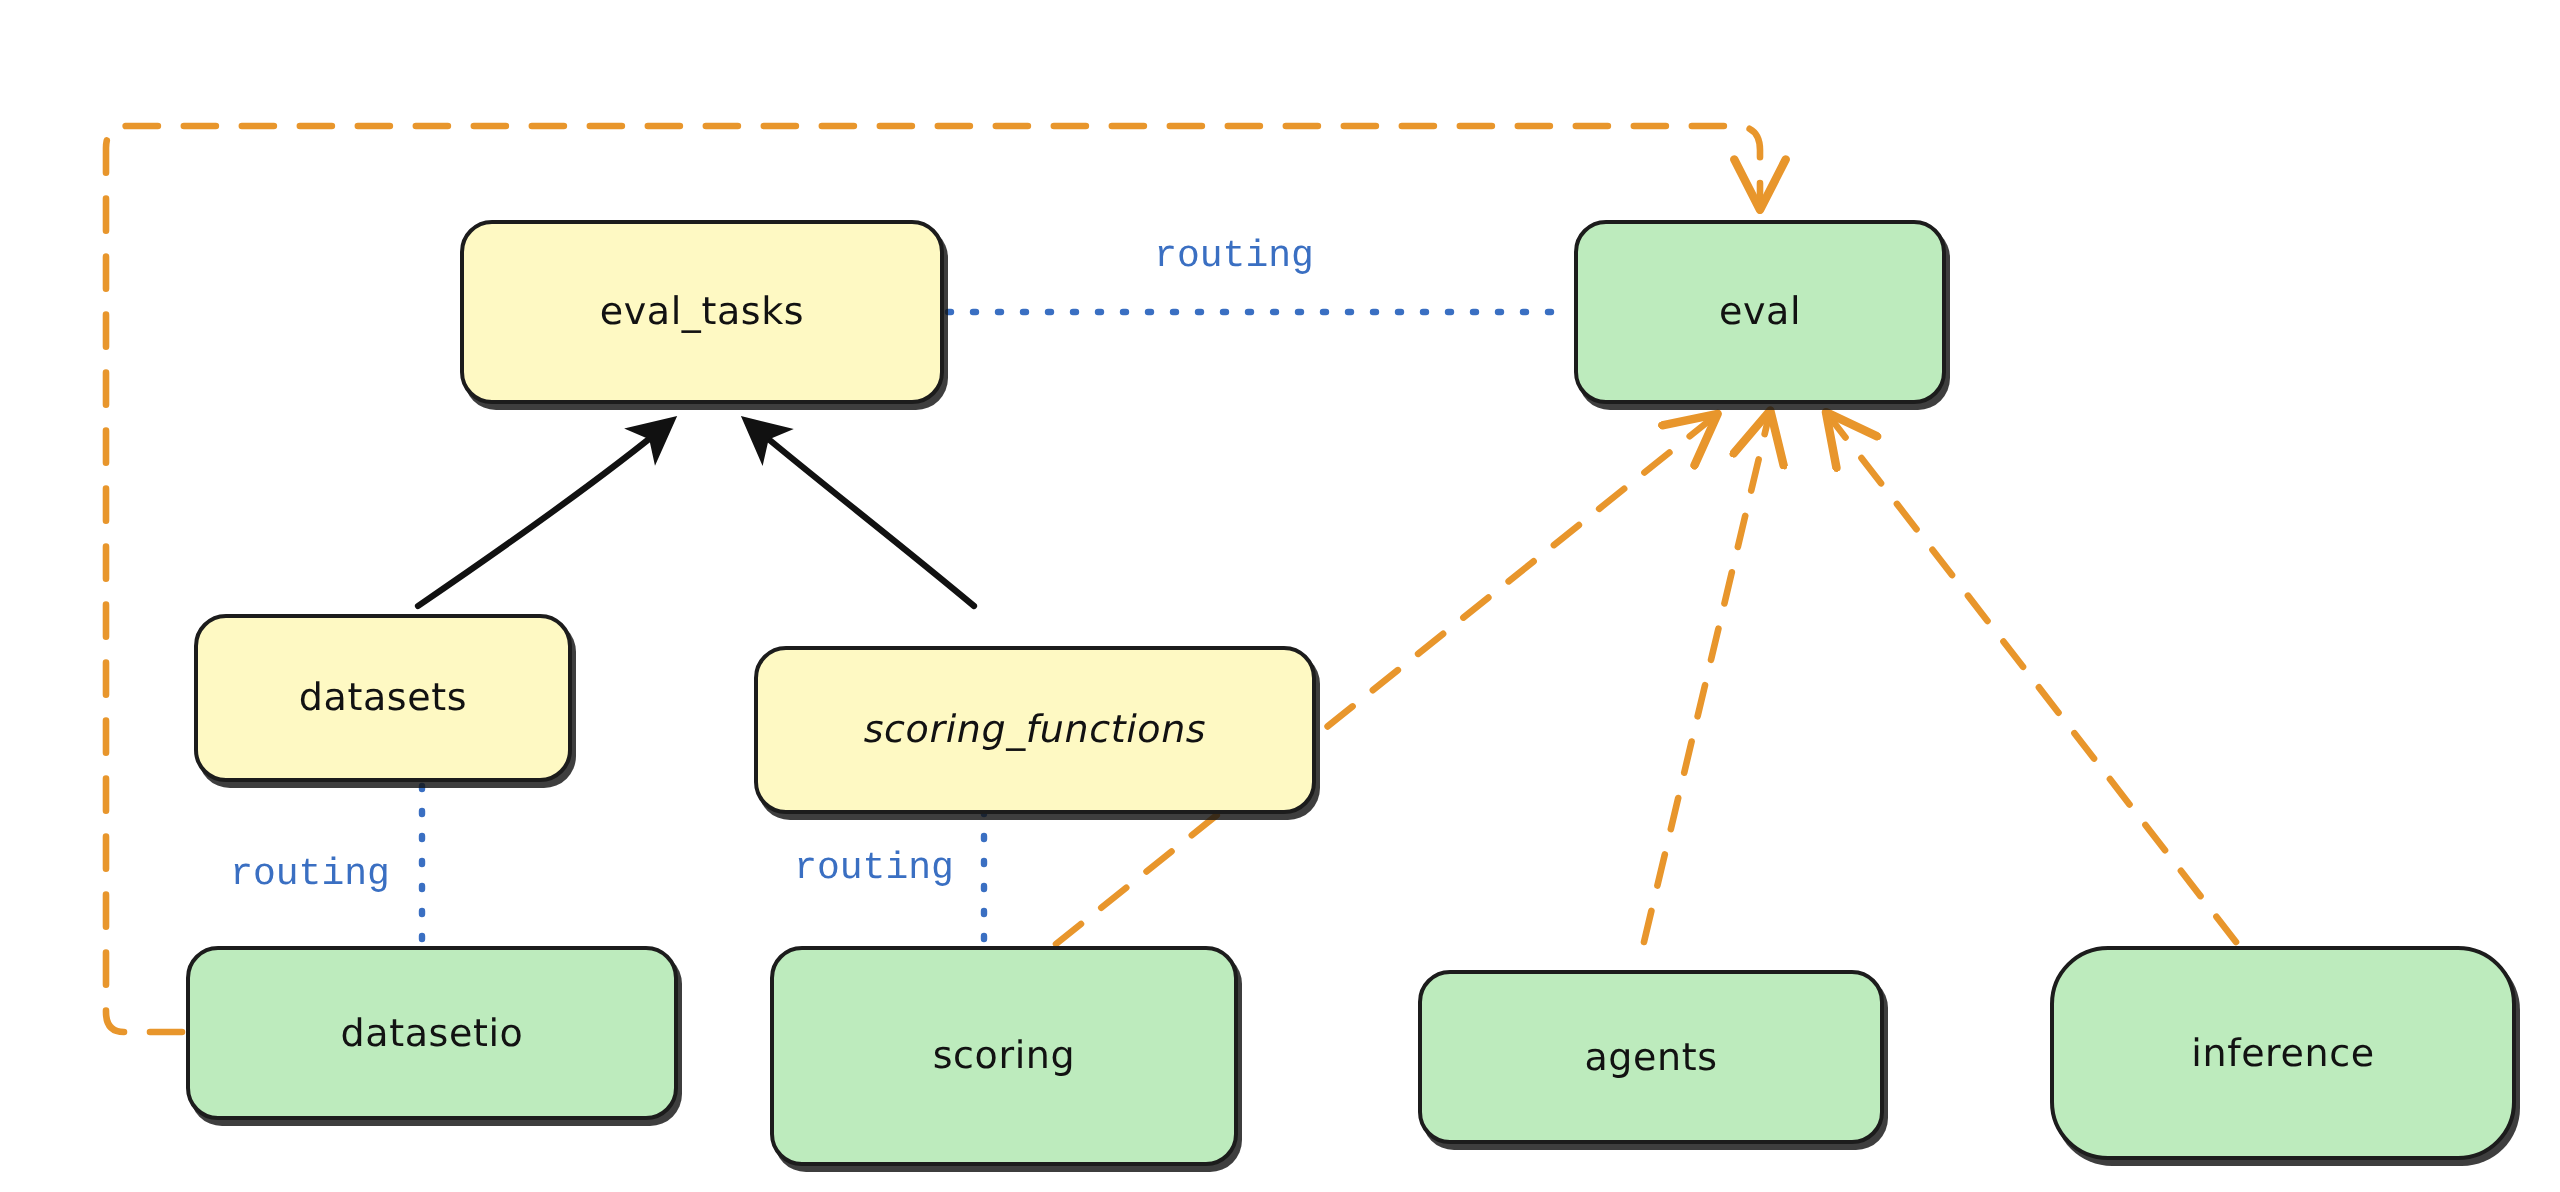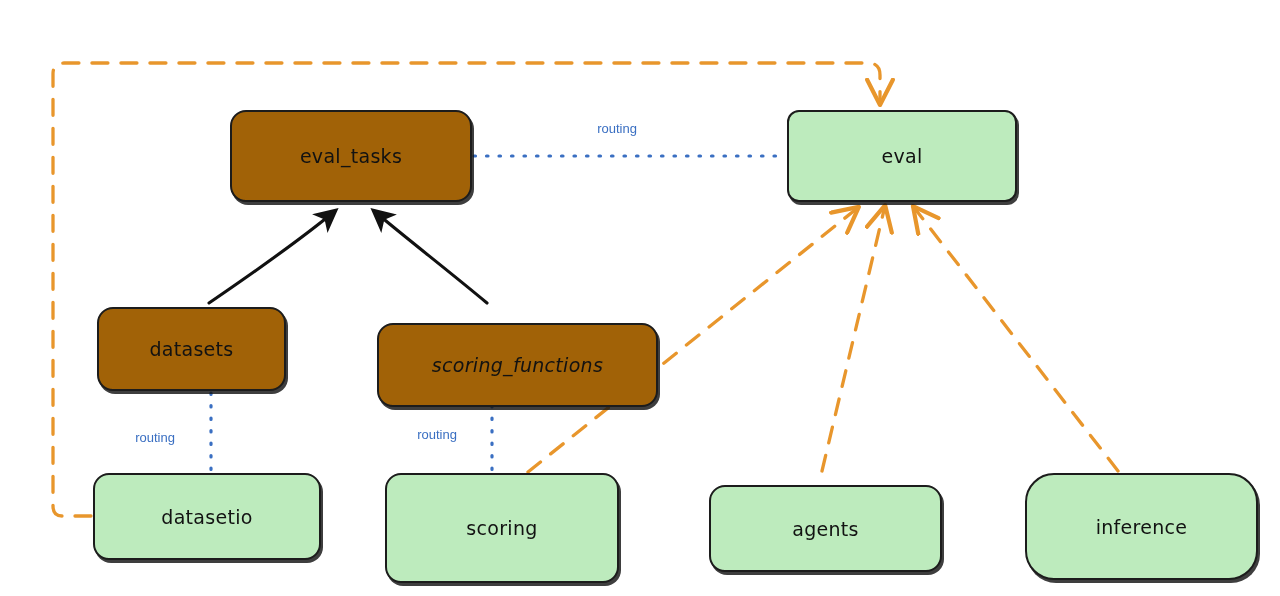--- a/index.html
+++ b/index.html
@@ -26,33 +26,33 @@
   .node {
     position: absolute;
     box-sizing: border-box;
     border: 2.6px solid #1c1c1c;
     border-radius: 16px;
     display: flex;
     align-items: center;
     justify-content: center;
     box-shadow: 2px 3px 0 rgba(20,20,20,0.82);
   }
-  .node.blue { background: #a16207; }
+  .node.blue { background: #fef9c3; }
   .node.green { background: #bdebbd; }
   .node-label {
     font-family: "DejaVu Sans", sans-serif;
     font-size: 19px;
     color: #121212;
     letter-spacing: 0.3px;
     white-space: nowrap;
   }
   .edge-label {
     position: absolute;
-    font-family: Liberation Sans, sans-serif;
-    font-size: 13px;
+    font-family: Liberation Mono, monospace;
+    font-size: 19px;
     color: #3a6fc2;
     white-space: nowrap;
     transform: translate(-50%, -50%);
   }
 </style>
 </head>
 <body>
 
 <div id="canvas">
 
@@ -82,33 +82,33 @@
 
     <path d="M 822 471 L 884 210" fill="none" stroke="#e8962c" stroke-width="3.3" stroke-linecap="round" stroke-dasharray="16 13" marker-end="url(#arrow-orange)"></path>
 
     <path d="M 1118 471 L 916 210" fill="none" stroke="#e8962c" stroke-width="3.3" stroke-linecap="round" stroke-dasharray="16 13" marker-end="url(#arrow-orange)"></path>
   </svg>
 
   <div class="node blue" style="left:230px; top:110px; width:242px; height:92px;">
     <span class="node-label">eval_tasks</span>
   </div>
 
-  <div class="node green" style="left:787px; top:110px; width:230px; height:92px;border-radius:12px;">
+  <div class="node green" style="left:787px; top:110px; width:186px; height:92px;">
     <span class="node-label">eval</span>
   </div>
 
   <div class="node blue" style="left:97px; top:307px; width:189px; height:84px;">
     <span class="node-label">datasets</span>
   </div>
 
   <div class="node blue" style="left:377px; top:323px; width:281px; height:84px;font-style:italic;">
     <span class="node-label">scoring_functions</span>
   </div>
 
-  <div class="node green" style="left:93px; top:473px; width:228px; height:87px;">
+  <div class="node green" style="left:93px; top:473px; width:246px; height:87px;">
     <span class="node-label">datasetio</span>
   </div>
 
   <div class="node green" style="left:385px; top:473px; width:234px; height:110px;">
     <span class="node-label">scoring</span>
   </div>
 
   <div class="node green" style="left:709px; top:473px; width:233px; height:87px;margin-top:12px;">
     <span class="node-label">agents</span>
   </div>

